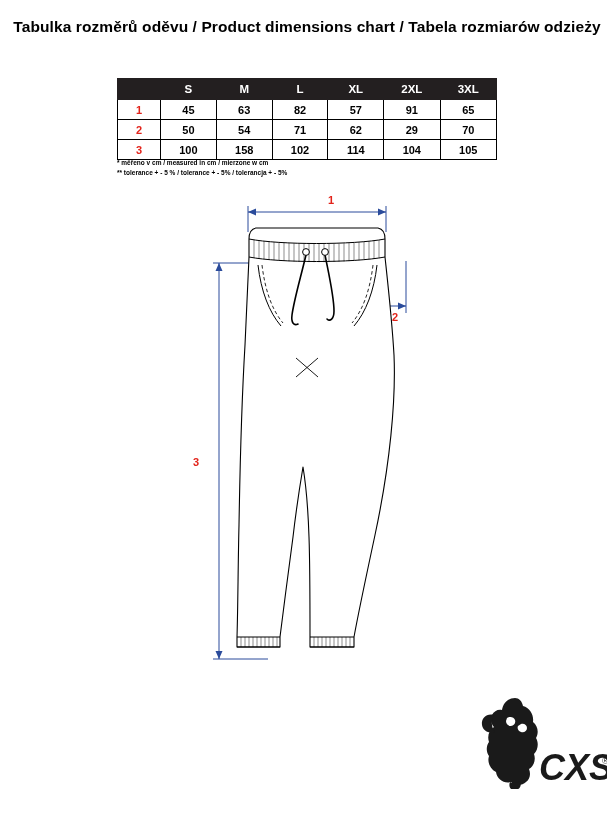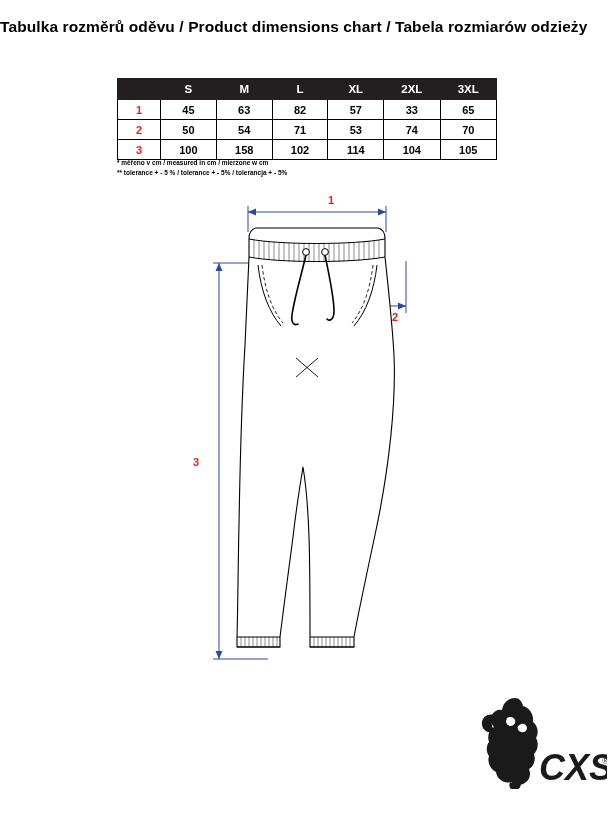--- a/index.html
+++ b/index.html
@@ -15,21 +15,21 @@
     position: relative;
     overflow: hidden;
   }
 
   
   .title {
     position: absolute;
     top: 18px;
     left: 0;
     width: 614px;
-    text-align: left;
+    text-align: center;
     font-size: 15.5px;
     font-weight: bold;
     letter-spacing: 0.1px;
   }
 
   
   .table-wrap {
     position: absolute;
     top: 78px;
     left: 117px;
@@ -115,30 +115,30 @@
         <th>3XL</th>
       </tr>
     </thead>
     <tbody>
       <tr>
         <td class="rowhead">1</td>
         <td>45</td>
         <td>63</td>
         <td>82</td>
         <td>57</td>
-        <td>33</td>
+        <td>91</td>
         <td>65</td>
       </tr>
       <tr>
         <td class="rowhead">2</td>
         <td>50</td>
         <td>54</td>
         <td>71</td>
-        <td>53</td>
-        <td>74</td>
+        <td>62</td>
+        <td>29</td>
         <td>70</td>
       </tr>
       <tr>
         <td class="rowhead">3</td>
         <td>100</td>
         <td>158</td>
         <td>102</td>
         <td>114</td>
         <td>104</td>
         <td>105</td>

